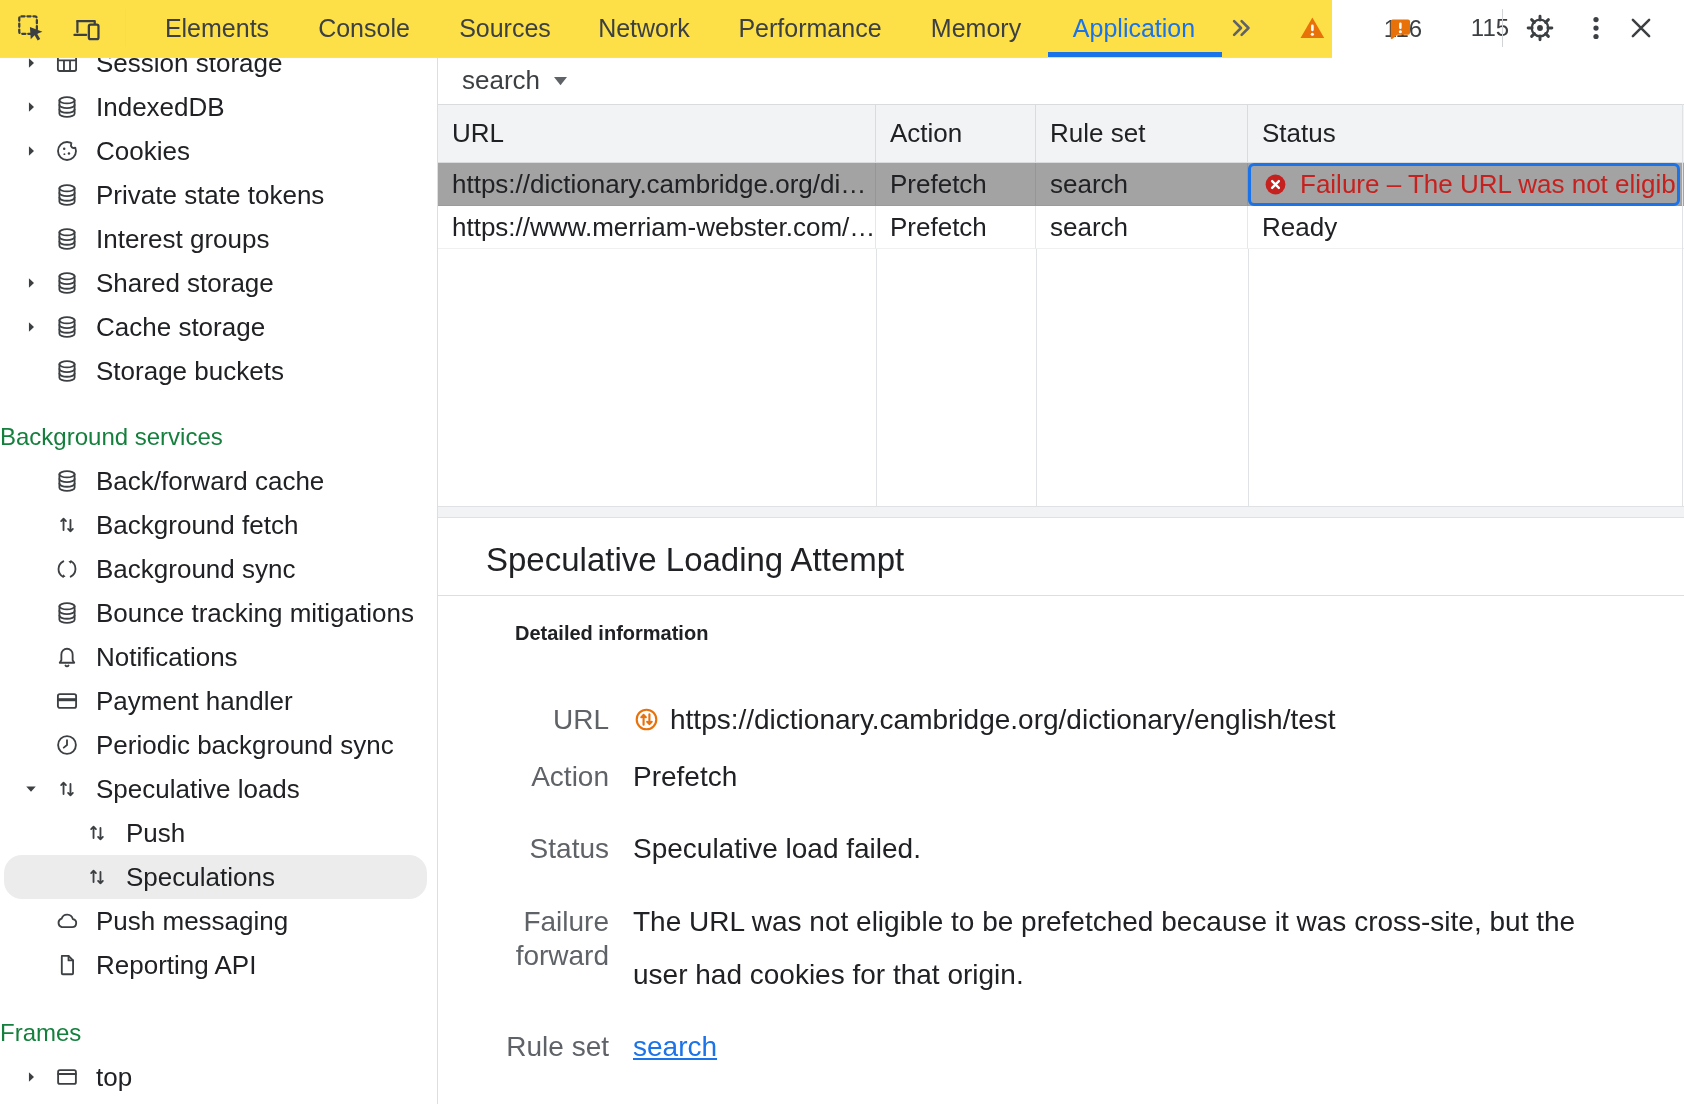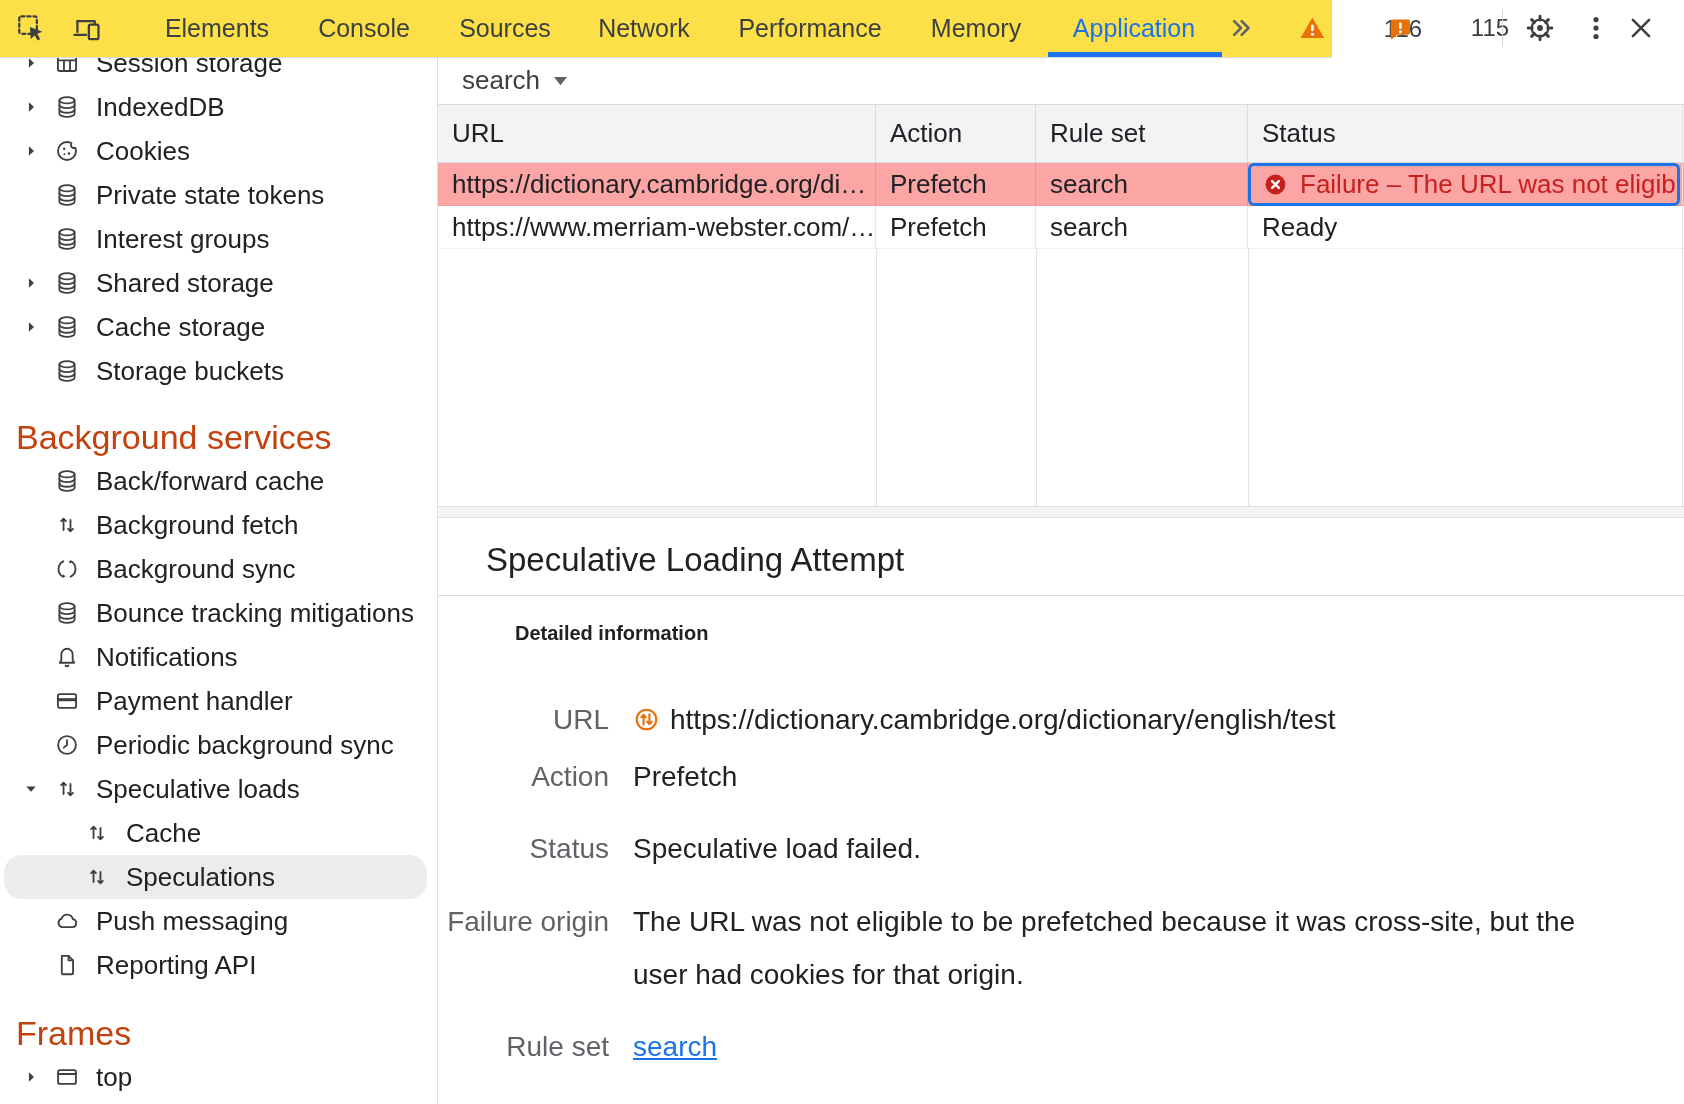--- a/index.html
+++ b/index.html
@@ -21,34 +21,34 @@
   .sidebar{position:absolute;left:0;top:57px;width:437px;height:1047px;background:#fff;
            border-right:1px solid #dcdee0;overflow:hidden;z-index:5;}
   .srow{position:relative;height:44px;display:flex;align-items:center;font-size:26px;color:#202124;}
   .srow>*{position:relative;z-index:1;}
   .srow .chev{width:26px;height:26px;margin-left:18px;display:flex;align-items:center;justify-content:center;flex:0 0 auto;}
   .srow.ind1 .chev{margin-left:48px;}
   .srow .sicon{width:30px;height:30px;margin-left:8px;display:flex;align-items:center;justify-content:center;flex:0 0 auto;}
   .srow .slabel{margin-left:14px;white-space:nowrap;}
   .srow.selected::before{content:"";position:absolute;left:4px;right:10px;top:0;bottom:0;
         background:#ececec;border-radius:18px;z-index:0;}
-  .sheader{height:44px;display:flex;align-items:center;padding-left:16px;font-size:34px;color:#c2410c;}
+  .sheader{height:44px;display:flex;align-items:center;padding-left:0;font-size:24px;color:#15803d;}
   .gap22{margin-top:22px;} .gap24{margin-top:24px;} .pullup{margin-top:-16px;text-align:right;}
   
   .main{position:absolute;left:438px;top:57px;width:1246px;height:1047px;background:#fff;}
   .filter-row{position:absolute;left:0;top:0;width:100%;height:47px;}
   .filter{position:absolute;left:24px;top:0;height:47px;display:flex;align-items:center;
           font-size:26px;color:#3c4043;}
   .filter .caret{margin-left:12px;display:flex;align-items:center;}
   .thead{position:absolute;left:0;top:47px;width:1246px;height:59px;background:#f1f3f4;
          border-top:1px solid #d9dbdd;border-bottom:1px solid #d9dbdd;box-sizing:border-box;}
   .th{position:absolute;top:0;height:57px;display:flex;align-items:center;padding-left:14px;
       box-sizing:border-box;font-size:26px;color:#202124;border-right:1px solid #d9dbdd;}
   .trow{position:absolute;left:0;width:1246px;height:43px;}
-  .trow.sel{background:#fca5a5;}
+  .trow.sel{background:#a3a3a3;}
   .td{position:absolute;top:0;height:43px;display:flex;align-items:center;padding-left:14px;
       box-sizing:border-box;font-size:26px;color:#202124;white-space:nowrap;overflow:hidden;
       border-right:1px solid rgba(60,64,67,0.12);border-bottom:1px solid rgba(60,64,67,0.08);}
   .vline{position:absolute;width:1px;background:#e0e3e6;}
   .focus-cell{position:absolute;left:810px;top:106px;width:432px;height:43px;box-sizing:border-box;
       border:3px solid #1a73e8;border-radius:6px;display:flex;align-items:center;
       padding-left:11px;overflow:hidden;white-space:nowrap;z-index:6;}
   .focus-cell .ftext{color:#c5221f;font-size:26px;margin-left:11px;white-space:nowrap;}
   .split-band{position:absolute;left:0;top:449px;width:1246px;height:10px;background:#f2f3f5;
       border-top:1px solid #dfe1e4;border-bottom:1px solid #dfe1e4;box-sizing:content-box;}
@@ -345,21 +345,21 @@
         <span class="slabel">Speculative loads</span>
       </div>
       <div class="srow ind1">
         <span class="chev"></span>
         <span class="sicon">
           <svg width="26" height="26" viewBox="0 0 24 24" fill="none" stroke="#3c4043" stroke-width="1.7" stroke-linecap="round" stroke-linejoin="round">
             <path d="M8.8 16.6V6.2M8.8 6.2 6.6 8.4M8.8 6.2l2.2 2.2"></path>
      <path d="M15.2 7.4v10.4M15.2 17.8l-2.2-2.2M15.2 17.8l2.2-2.2"></path>
           </svg>
         </span>
-        <span class="slabel">Cache</span>
+        <span class="slabel">Push</span>
       </div>
       <div class="srow ind1 selected">
         <span class="chev"></span>
         <span class="sicon">
           <svg width="26" height="26" viewBox="0 0 24 24" fill="none" stroke="#3c4043" stroke-width="1.7" stroke-linecap="round" stroke-linejoin="round">
             <path d="M8.8 16.6V6.2M8.8 6.2 6.6 8.4M8.8 6.2l2.2 2.2"></path>
      <path d="M15.2 7.4v10.4M15.2 17.8l-2.2-2.2M15.2 17.8l2.2-2.2"></path>
           </svg>
         </span>
         <span class="slabel">Speculations</span>
@@ -480,21 +480,21 @@
         </div>
         <div class="drow" style="top: 703px;">
           <span class="dlabel">Action</span>
           <span class="dvalue">Prefetch</span>
         </div>
         <div class="drow" style="top: 775px;">
           <span class="dlabel">Status</span>
           <span class="dvalue">Speculative load failed.</span>
         </div>
         <div class="drow" style="top: 838px;">
-          <span class="dlabel" style="padding-top: 10px;">Failure origin</span>
+          <span class="dlabel" style="padding-top: 10px;">Failure forward</span>
           <span class="dvalue wrap">The URL was not eligible to be prefetched because it was cross-site, but the user had cookies for that origin.</span>
         </div>
         <div class="drow" style="top: 973px;">
           <span class="dlabel">Rule set</span>
           <span class="dvalue"><span class="dlink">search</span></span>
         </div>
       </div>
   </div>
 </div>
 

